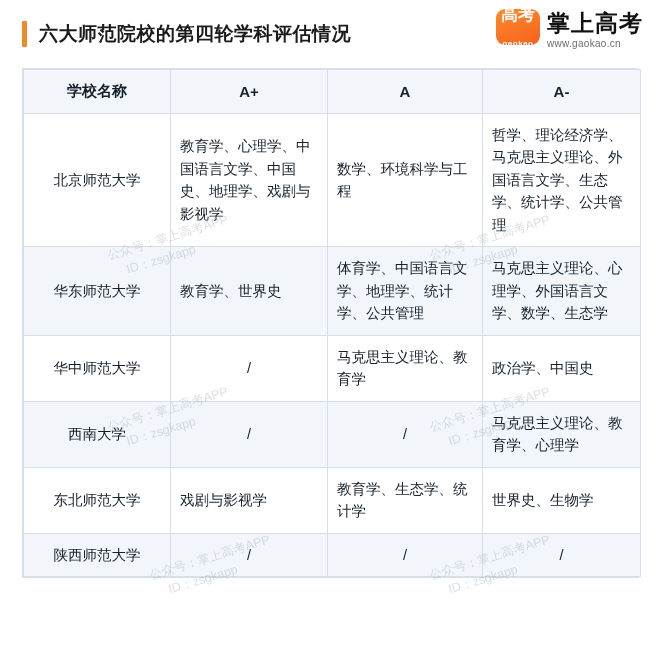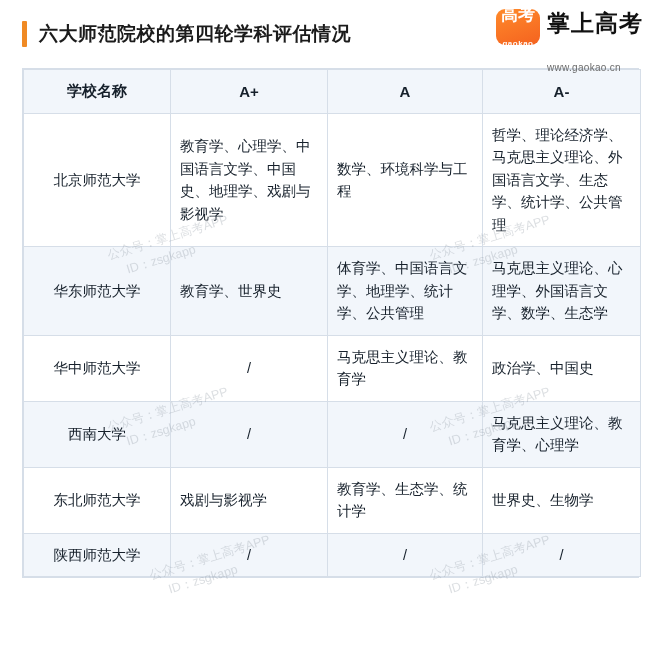--- a/index.html
+++ b/index.html
@@ -64,21 +64,20 @@
     font-weight: bold;
     margin-right: 7px;
   }
   .logo-badge .b1 { font-size: 17px; letter-spacing: 0px; }
   .logo-badge .b2 { font-size: 8px; margin-top: 17px; letter-spacing: 0.5px; }
   .logo-words {
     display: flex;
     flex-direction: column;
     justify-content: center;
     padding-top: 2px;
-    gap: 24px;
   }
   .logo-main {
     font-size: 23px;
     font-weight: bold;
     color: #111;
     line-height: 1.05;
     letter-spacing: 1px;
   }
   .logo-url {
     font-size: 10px;

